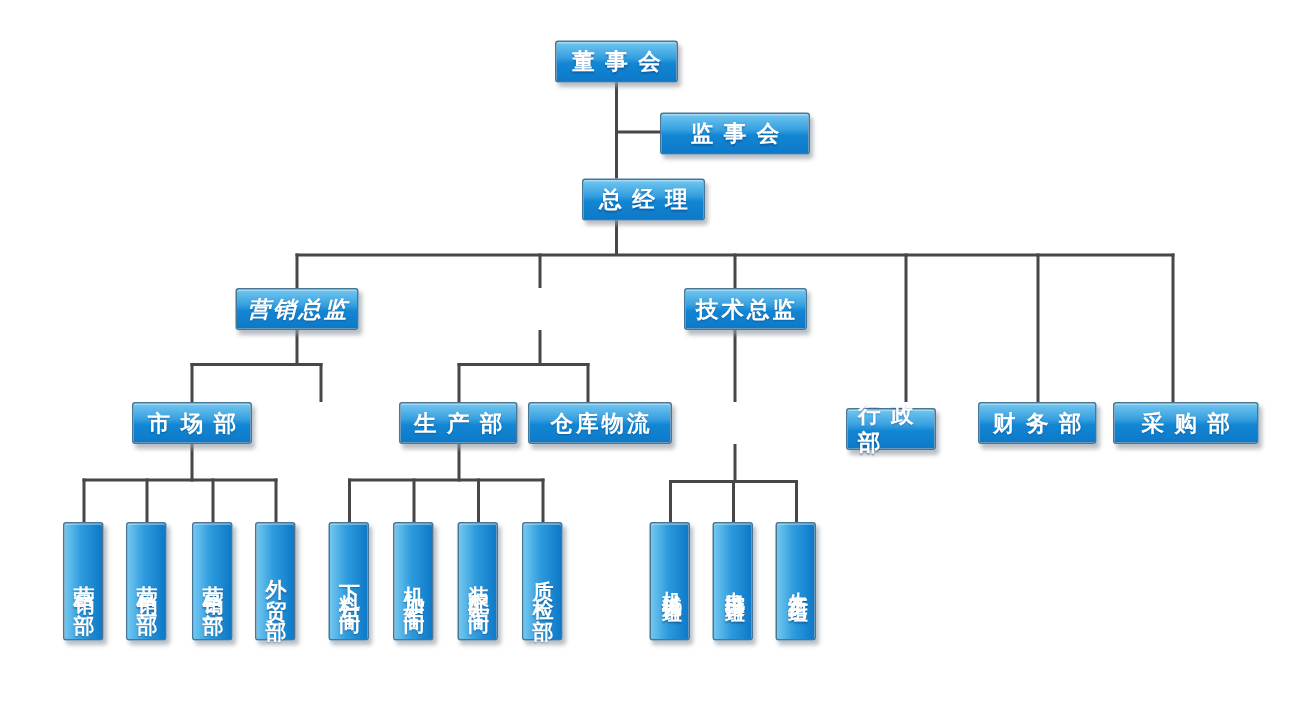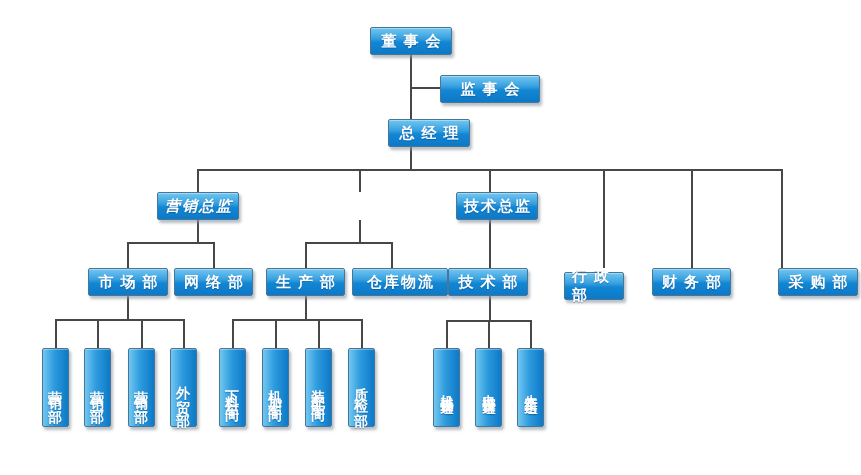--- a/index.html
+++ b/index.html
@@ -90,39 +90,33 @@
   <div class="node hnode" style="left:157px;top:192px;width:82px;font-style:italic;">
     <span class="t4">营销总监</span>
   </div>
   <div class="node hnode" style="left:456px;top:192px;width:82px;">
     <span class="t4">技术总监</span>
   </div>
 
   <div class="node hnode" style="left:88px;top:268px;width:80px;">
     <span class="t3">市场部</span>
   </div>
-  <div class="node hnode" style="left:174px;top:268px;width:79px;">
-    <span class="t3">网络部</span>
-  </div>
   <div class="node hnode" style="left:266px;top:268px;width:79px;">
     <span class="t3">生产部</span>
   </div>
   <div class="node hnode" style="left:352px;top:268px;width:96px;">
     <span class="t4">仓库物流</span>
-  </div>
-  <div class="node hnode" style="left:448px;top:268px;width:80px;">
-    <span class="t3">技术部</span>
   </div>
   <div class="node hnode" style="left:564px;top:272px;width:60px;">
     <span class="t3">行政部</span>
   </div>
   <div class="node hnode" style="left:652px;top:268px;width:79px;">
     <span class="t3">财务部</span>
   </div>
-  <div class="node hnode" style="left:778px;top:268px;width:80px;">
+  <div class="node hnode" style="left:742px;top:268px;width:97px;">
     <span class="t3">采购部</span>
   </div>
 
   <div class="node vnode" style="left:42px;">
     <span class="v4">营销一部</span>
   </div>
   <div class="node vnode" style="left:84px;">
     <span class="v4">营销二部</span>
   </div>
   <div class="node vnode" style="left:128px;">

